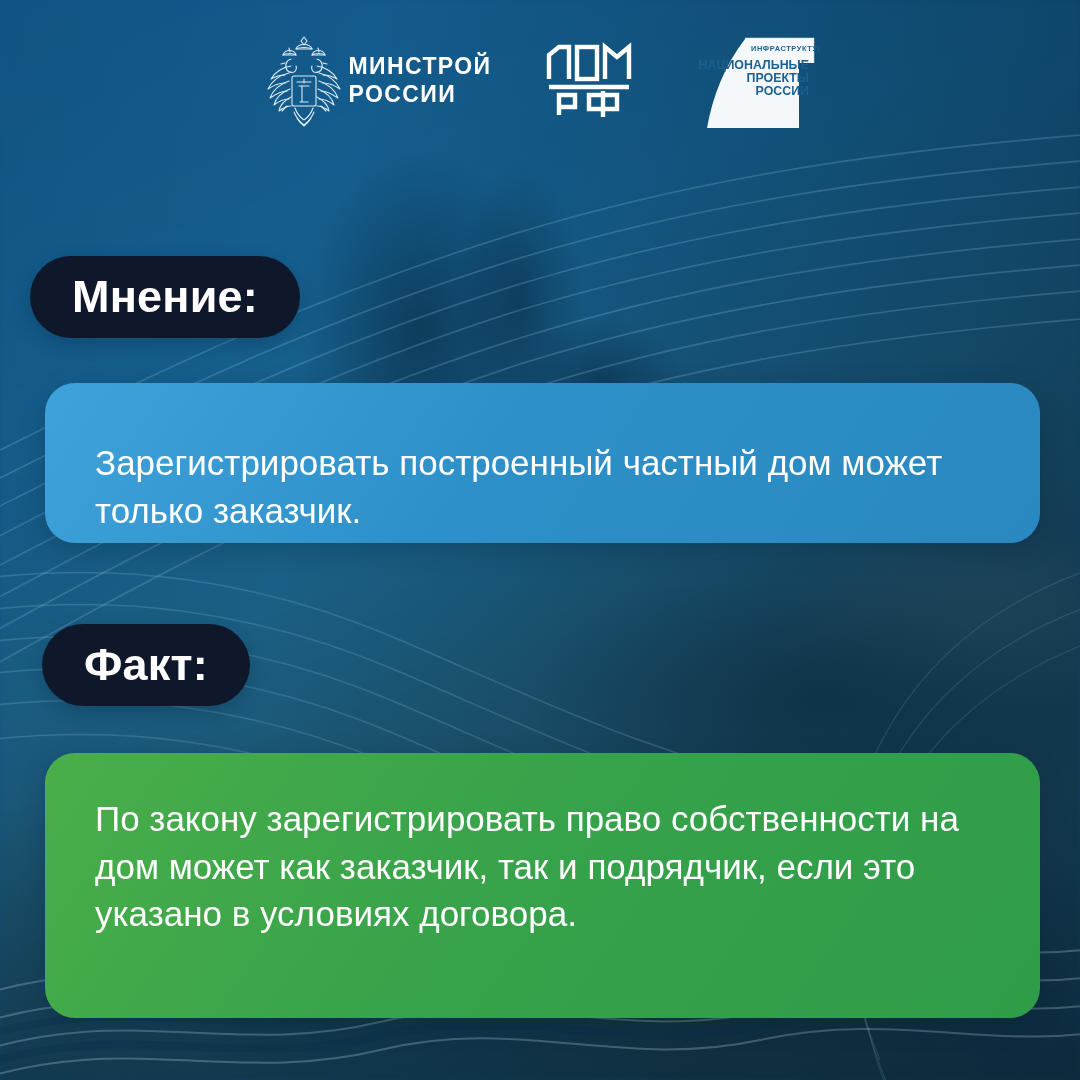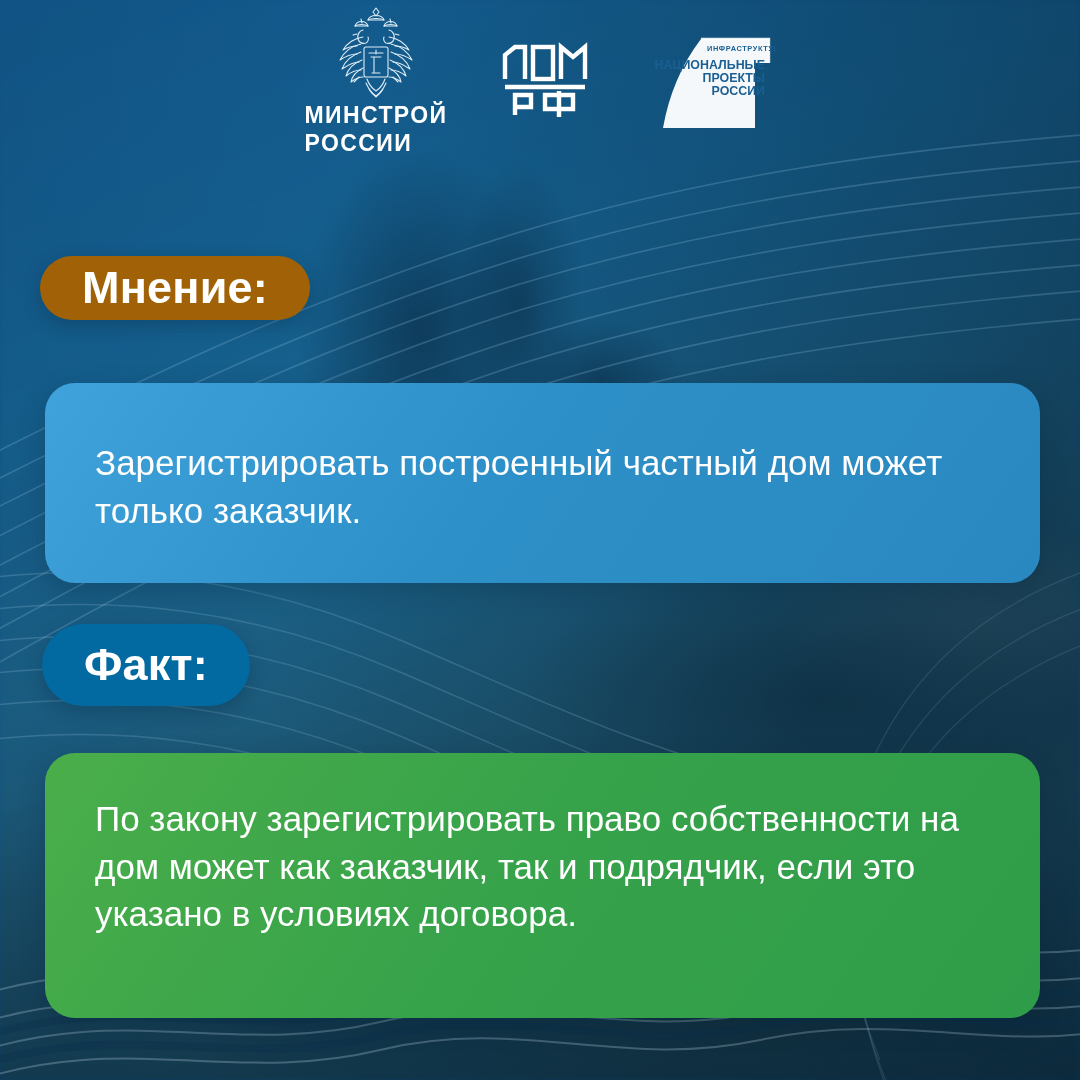--- a/index.html
+++ b/index.html
@@ -49,21 +49,21 @@
   .bg-waves svg{display:block;width:1080px;height:1080px;}
 
   
   .logo-bar{
     position:absolute;left:0;top:0;width:1080px;height:160px;
     display:flex;align-items:center;justify-content:center;
     gap:52px;
   }
 
   
-  .minstroy{display:flex;align-items:center;gap:2px;flex-direction:column;}
+  .minstroy{display:flex;align-items:center;gap:2px;}
   .minstroy .emblem{width:86px;height:96px;}
   .minstroy .emblem svg{display:block;width:86px;height:96px;}
   .minstroy .words{
     color:#ffffff;
     font-size:23px;font-weight:700;letter-spacing:.06em;line-height:1.22;
     text-transform:uppercase;
   }
 
   
   .domrf{width:92px;height:82px;}
@@ -78,44 +78,44 @@
     position:absolute;
     display:flex;align-items:center;
     padding:0 42px;
     border-radius:999px;
     color:#ffffff;
     font-size:45px;font-weight:700;letter-spacing:.2px;
     box-shadow:0 6px 18px rgba(4,28,48,.25);
     white-space:nowrap;
   }
   .pill-opinion{
-    left:40px;top:256px;height:64px;
-    background:#a16207;
+    left:30px;top:256px;height:82px;
+    background:#0f172a;
   }
   .pill-fact{
     left:42px;top:624px;height:82px;
-    background:#0369a1;
+    background:#0f172a;
   }
 
   
   .card{
     position:absolute;
     border-radius:30px;
     color:#ffffff;
     font-size:35px;line-height:1.36;font-weight:400;
     box-sizing:border-box;
     overflow:hidden;
     box-shadow:0 8px 26px rgba(4,26,44,.22);
   }
   .card .card-inner{position:relative;z-index:2;}
   .card .card-tex{
     position:absolute;inset:0;z-index:1;opacity:.5;
   }
   .card-opinion{
-    left:45px;top:383px;width:995px;height:200px;
+    left:45px;top:383px;width:995px;height:160px;
     padding:56px 50px 0 50px;
     background:linear-gradient(125deg,#3FA2DA 0%, #2E90C8 45%, #2A88C0 100%);
   }
   .card-fact{
     left:45px;top:753px;width:995px;height:265px;
     padding:42px 40px 0 50px;
     background:linear-gradient(125deg,#4AAE4A 0%, #36A24A 48%, #2F9C49 100%);
   }
   .card p{margin:0;}
 </style>

